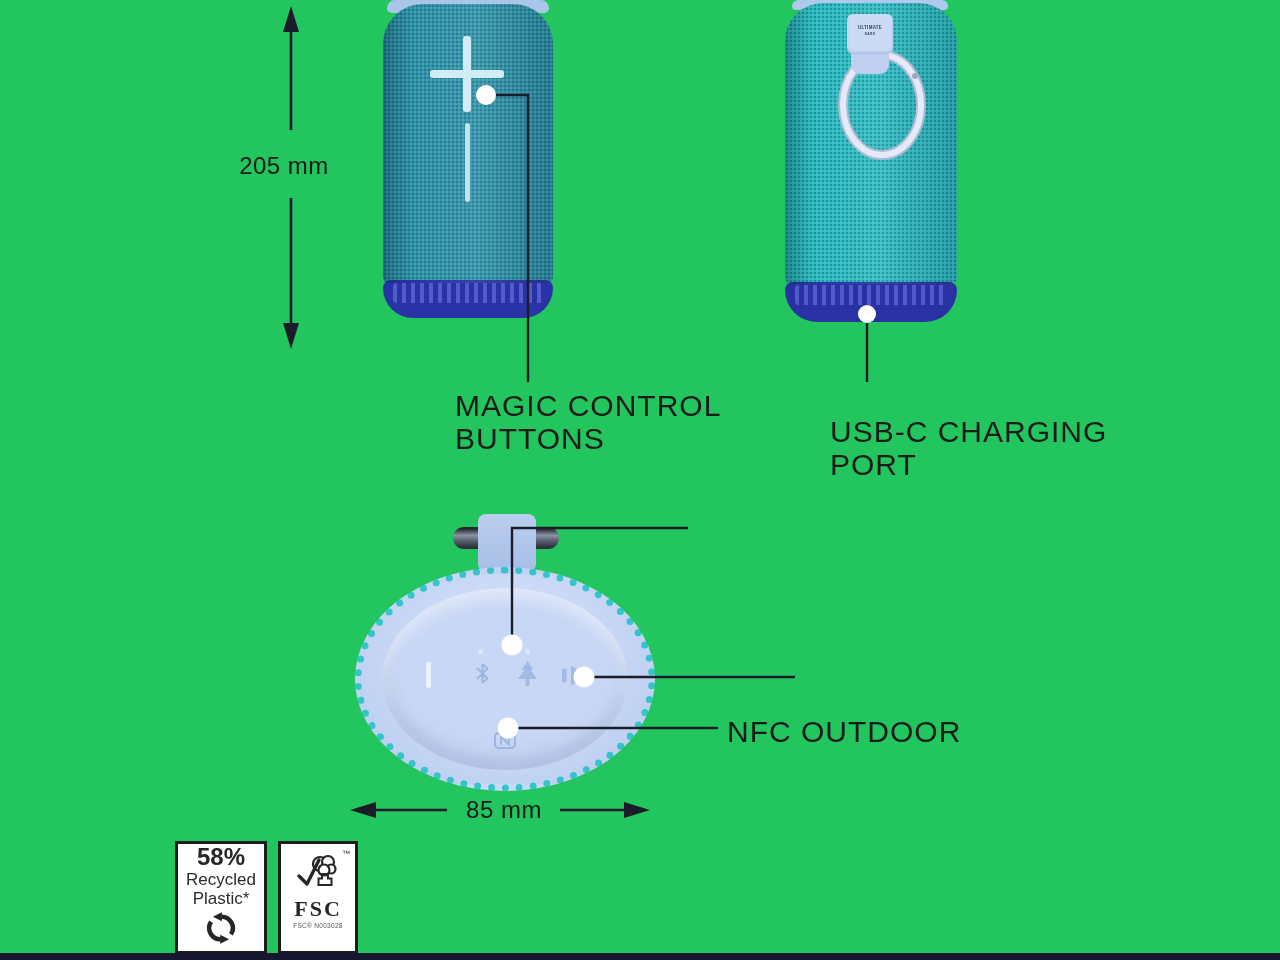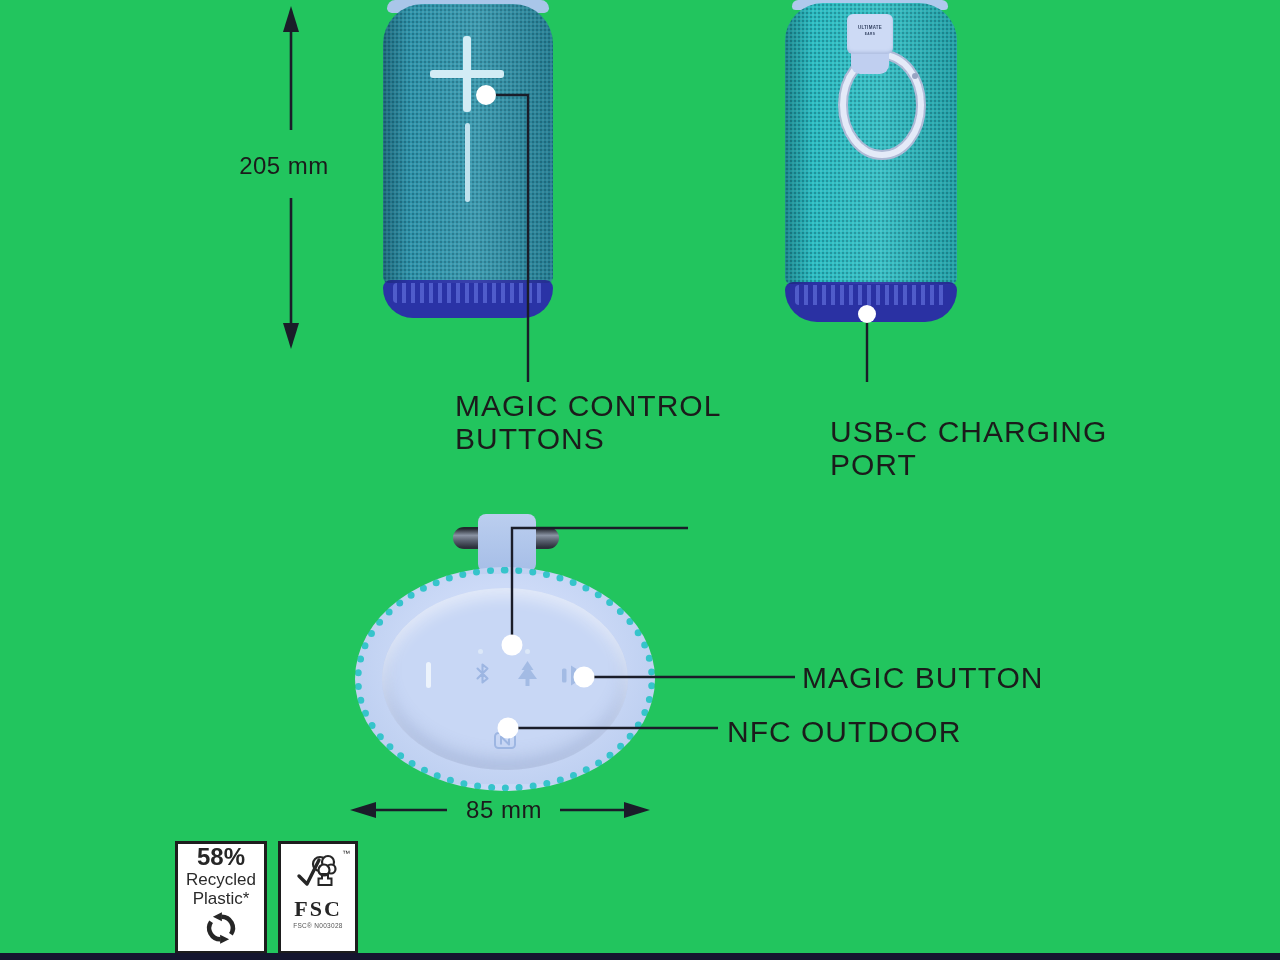--- a/index.html
+++ b/index.html
@@ -189,21 +189,20 @@
       <circle cx="584" cy="677" r="10.5"></circle>
       <circle cx="508" cy="728" r="10.5"></circle>
     </g>
   </svg>
 
   <div class="dim-text" style="left:228px; top:152px; width:112px;">205 mm</div>
   <div class="dim-text" style="left:452px; top:796px; width:104px;">85 mm</div>
 
   <div class="label" style="left:455px; top:389px; width:305px;">MAGIC CONTROL BUTTONS</div>
   <div class="label" style="left:830px; top:389px; width:280px;margin-top:26px;">USB-C CHARGING PORT</div>
-  <div class="label" style="left:802px; top:661px; width:330px; white-space:nowrap;">MAGIC BUTTON</div>
   <div class="label" style="left:727px; top:715px; width:330px; white-space:nowrap;">NFC OUTDOOR</div>
 
   <div class="badge-box" id="recycled-box">
     <div class="pct">58%</div>
     <div class="word">Recycled</div>
     <div class="word">Plastic*</div>
     <svg width="40" height="36" viewBox="0 0 40 40" style="margin-top:2px;">
       <path d="M 20.5 7.5 A 12.5 12.5 0 0 1 31 27" fill="none" stroke="#262626" stroke-width="5"></path>
       <polygon points="21,2.5 21,12.5 11,7.5" fill="#262626"></polygon>
       <path d="M 19.5 32.5 A 12.5 12.5 0 0 1 9 13" fill="none" stroke="#262626" stroke-width="5"></path>

